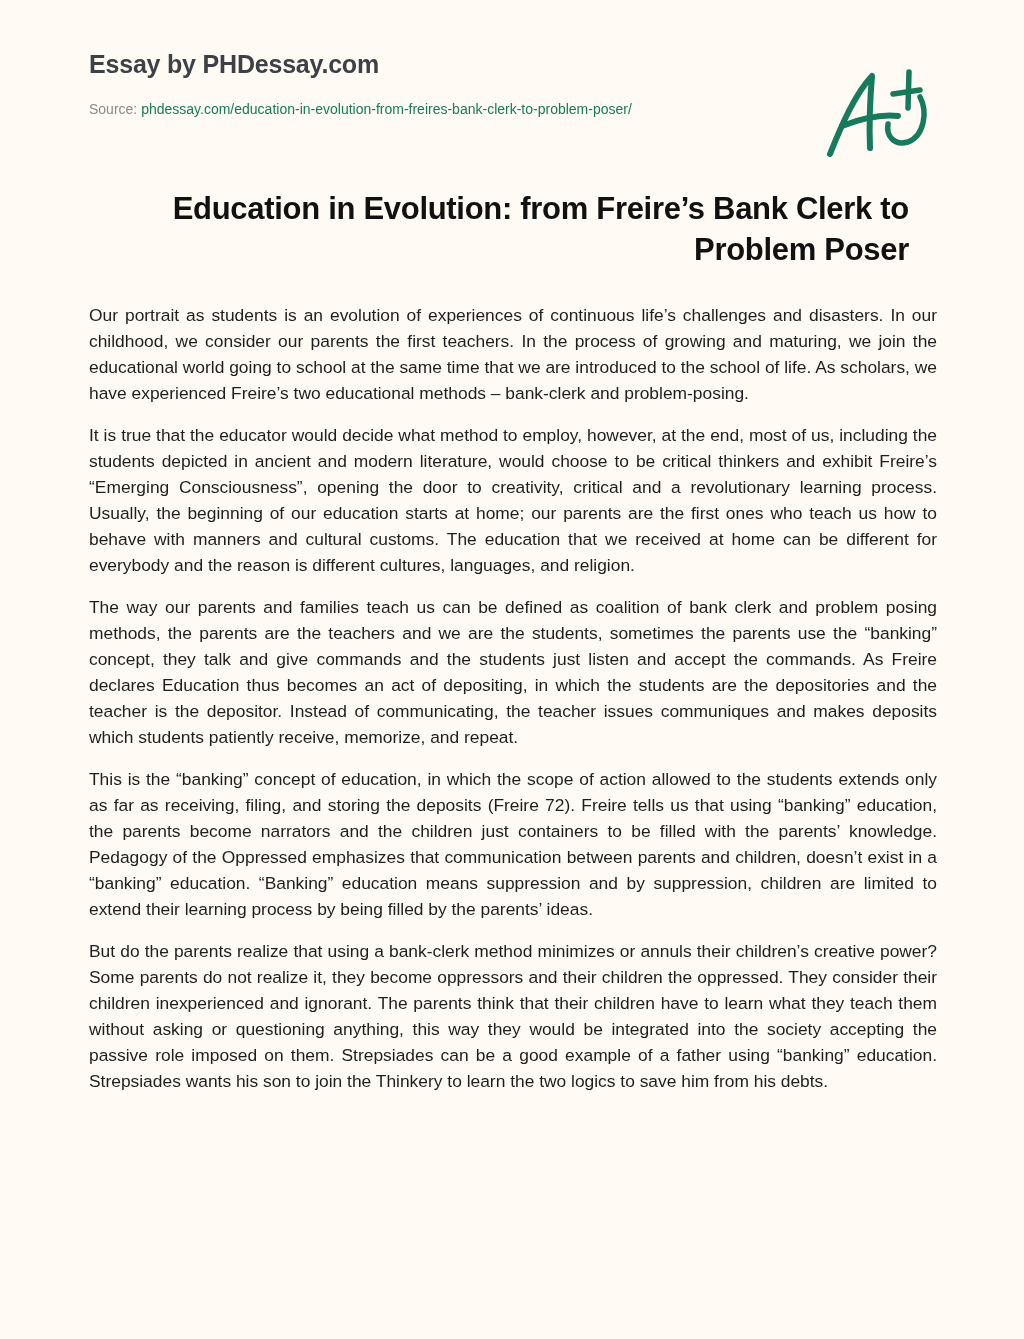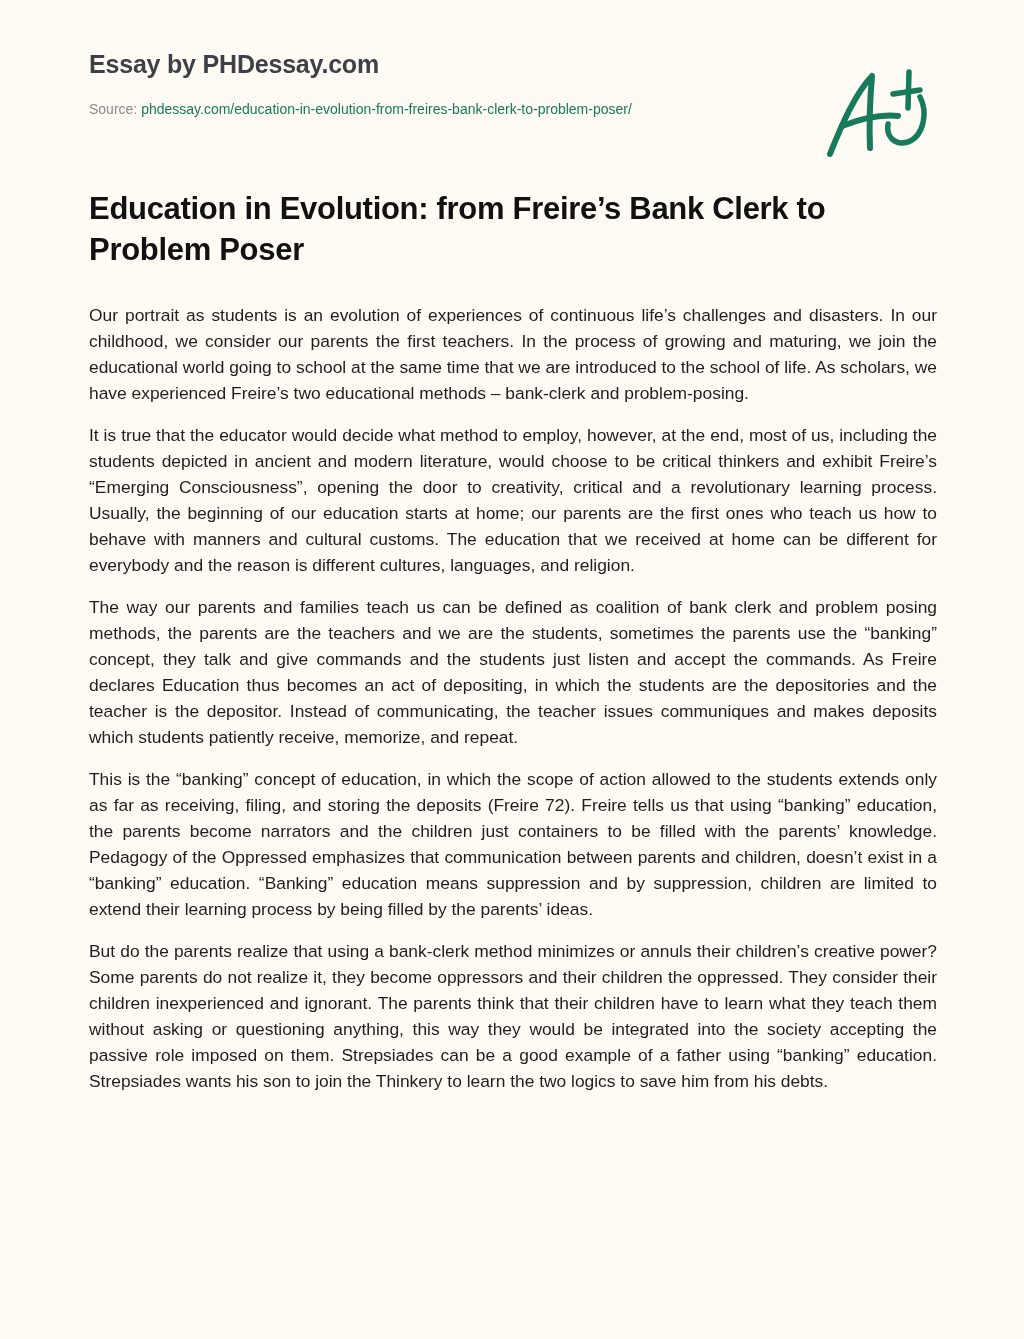--- a/index.html
+++ b/index.html
@@ -47,20 +47,21 @@
       position: absolute;
       left: 89px;
       top: 188px;
       width: 820px;
       margin: 0;
       font-size: 31px;
       line-height: 41px;
       font-weight: bold;
       color: #111111;
       letter-spacing: -0.3px;
+      text-align: right;
     }
     .body {
       position: absolute;
       left: 89px;
       top: 302px;
       width: 848px;
     }
     .body p {
       margin: 0 0 16px 0;
       font-size: 17.4px;

